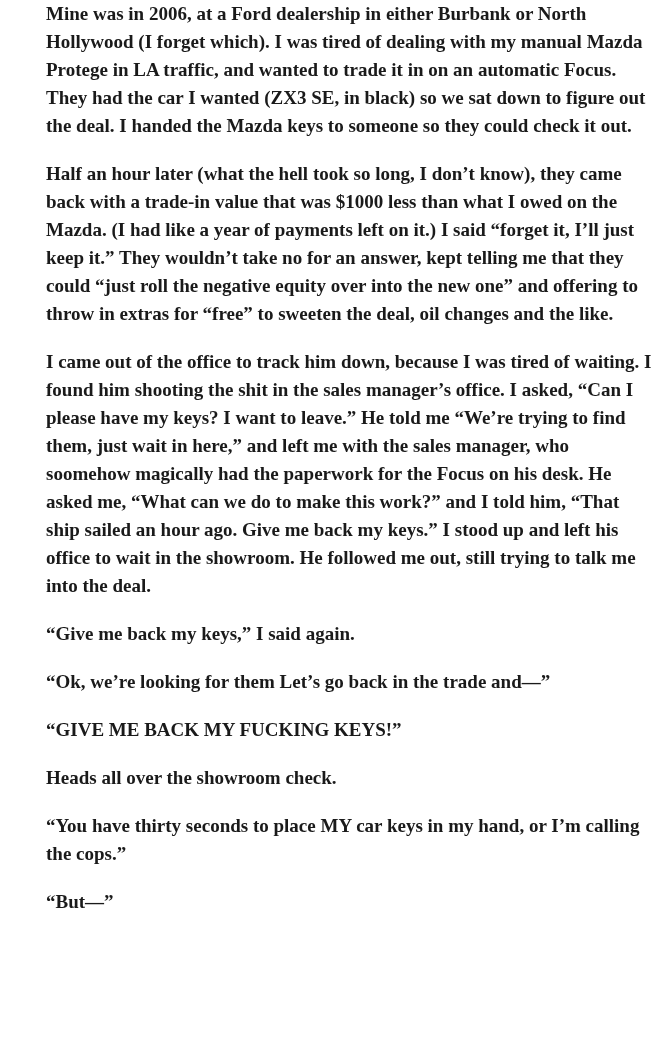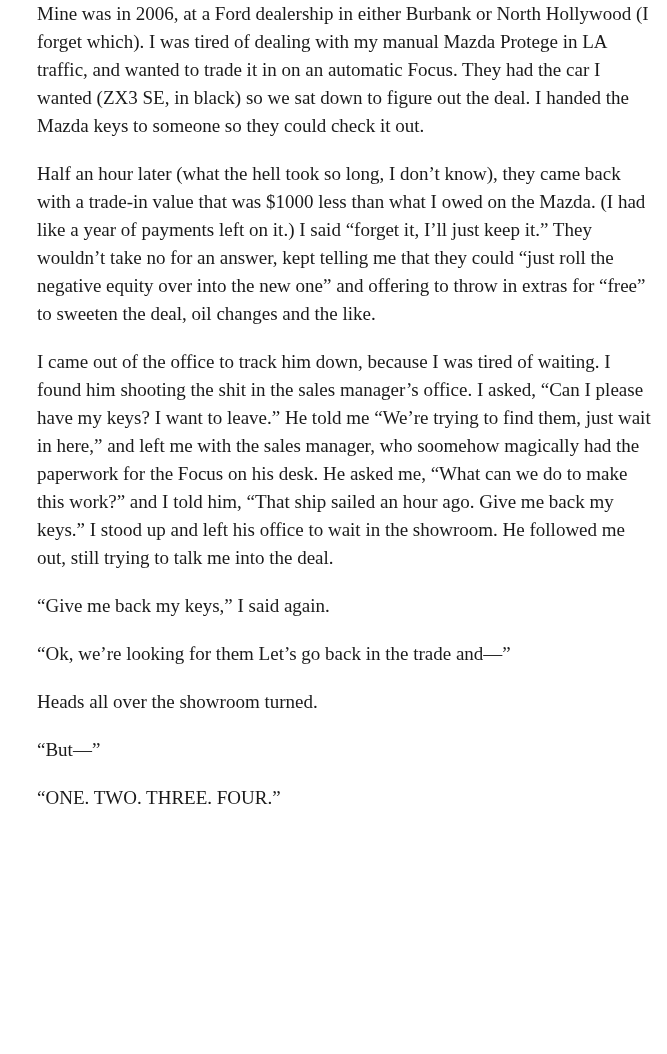--- a/index.html
+++ b/index.html
@@ -16,30 +16,32 @@
     box-sizing: border-box;
     width: 667px;
     padding: 0 12px 0 30px;
     font-family: "Liberation Serif", "DejaVu Serif", serif;
     font-size: 19px;
     line-height: 28px;
     color: #1a1a1a;
     text-align: left;
   }
   .post-body p {
-    margin: 0 0 20px 7px;
+    margin: 0 0 20px 16px;
     padding: 0;
+    font-weight: bold;
   }
 </style>
 </head>
 <body>
 
 <article class="post-body">
   <p>Mine was in 2006, at a Ford dealership in either Burbank or North Hollywood (I forget which). I was tired of dealing with my manual Mazda Protege in LA traffic, and wanted to trade it in on an automatic Focus. They had the car I wanted (ZX3 SE, in black) so we sat down to figure out the deal. I handed the Mazda keys to someone so they could check it out.</p>
   <p>Half an hour later (what the hell took so long, I don’t know), they came back with a trade-in value that was $1000 less than what I owed on the Mazda. (I had like a year of payments left on it.) I said “forget it, I’ll just keep it.” They wouldn’t take no for an answer, kept telling me that they could “just roll the negative equity over into the new one” and offering to throw in extras for “free” to sweeten the deal, oil changes and the like.</p>
   <p>I came out of the office to track him down, because I was tired of waiting. I found him shooting the shit in the sales manager’s office. I asked, “Can I please have my keys? I want to leave.” He told me “We’re trying to find them, just wait in here,” and left me with the sales manager, who soomehow magically had the paperwork for the Focus on his desk. He asked me, “What can we do to make this work?” and I told him, “That ship sailed an hour ago. Give me back my keys.” I stood up and left his office to wait in the showroom. He followed me out, still trying to talk me into the deal.</p>
   <p>“Give me back my keys,” I said again.</p>
   <p>“Ok, we’re looking for them Let’s go back in the trade and—”</p>
-  <p>Heads all over the showroom turned.</p>
+  <p>“GIVE ME BACK MY FUCKING KEYS!”</p>
+  <p>Heads all over the showroom check.</p>
+  <p>“You have thirty seconds to place MY car keys in my hand, or I’m calling the cops.”</p>
   <p>“But—”</p>
-  <p>“ONE. TWO. THREE. FOUR.”</p>
 
 </article>
 
 </body></html>

